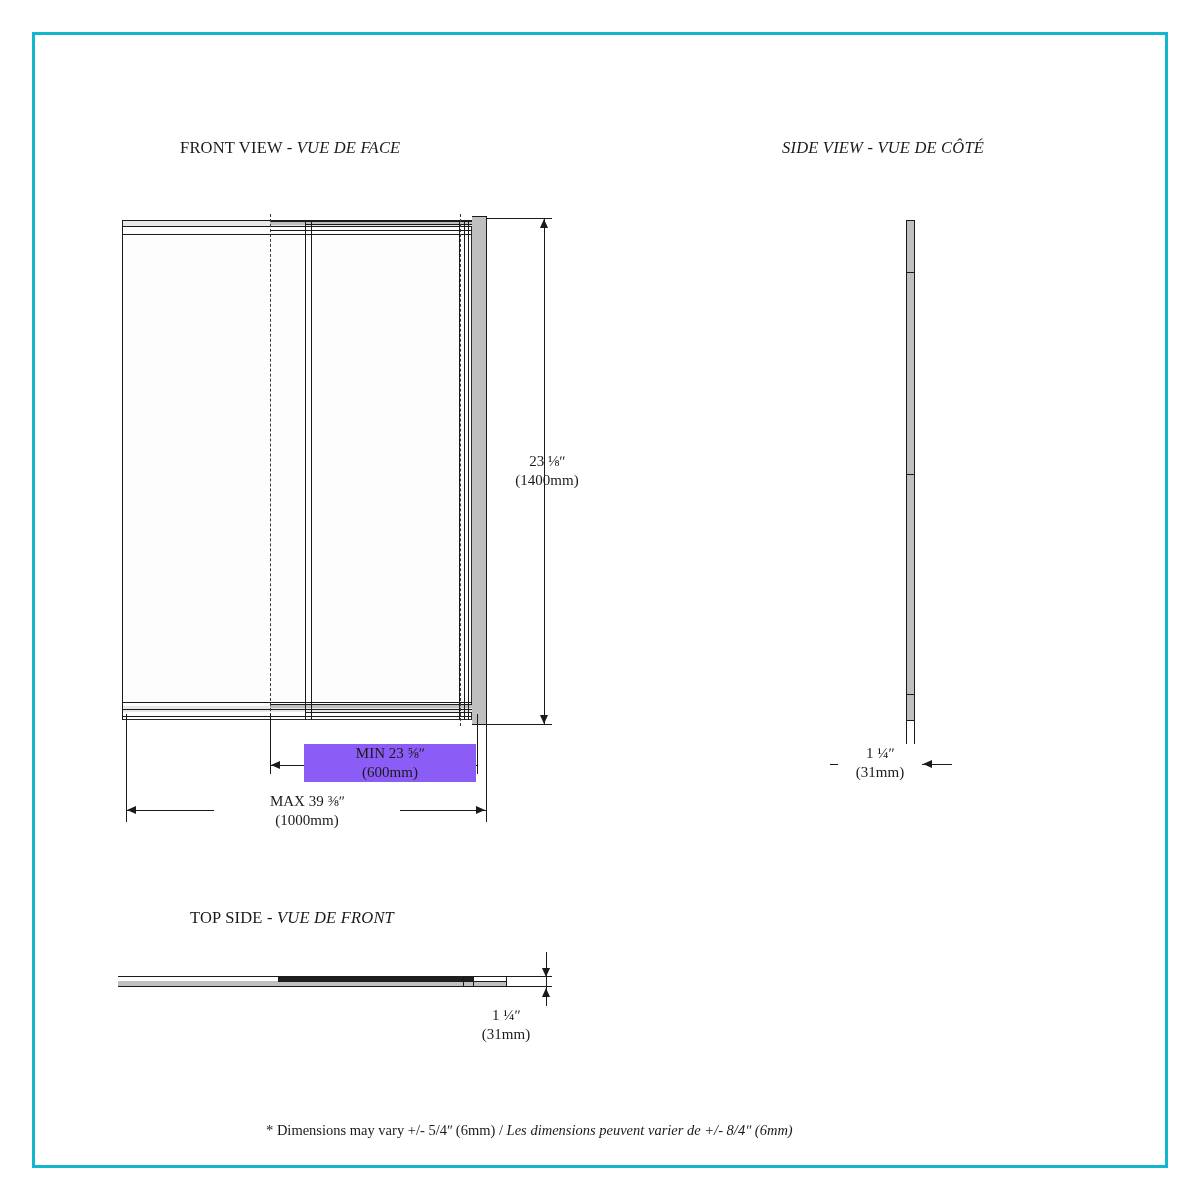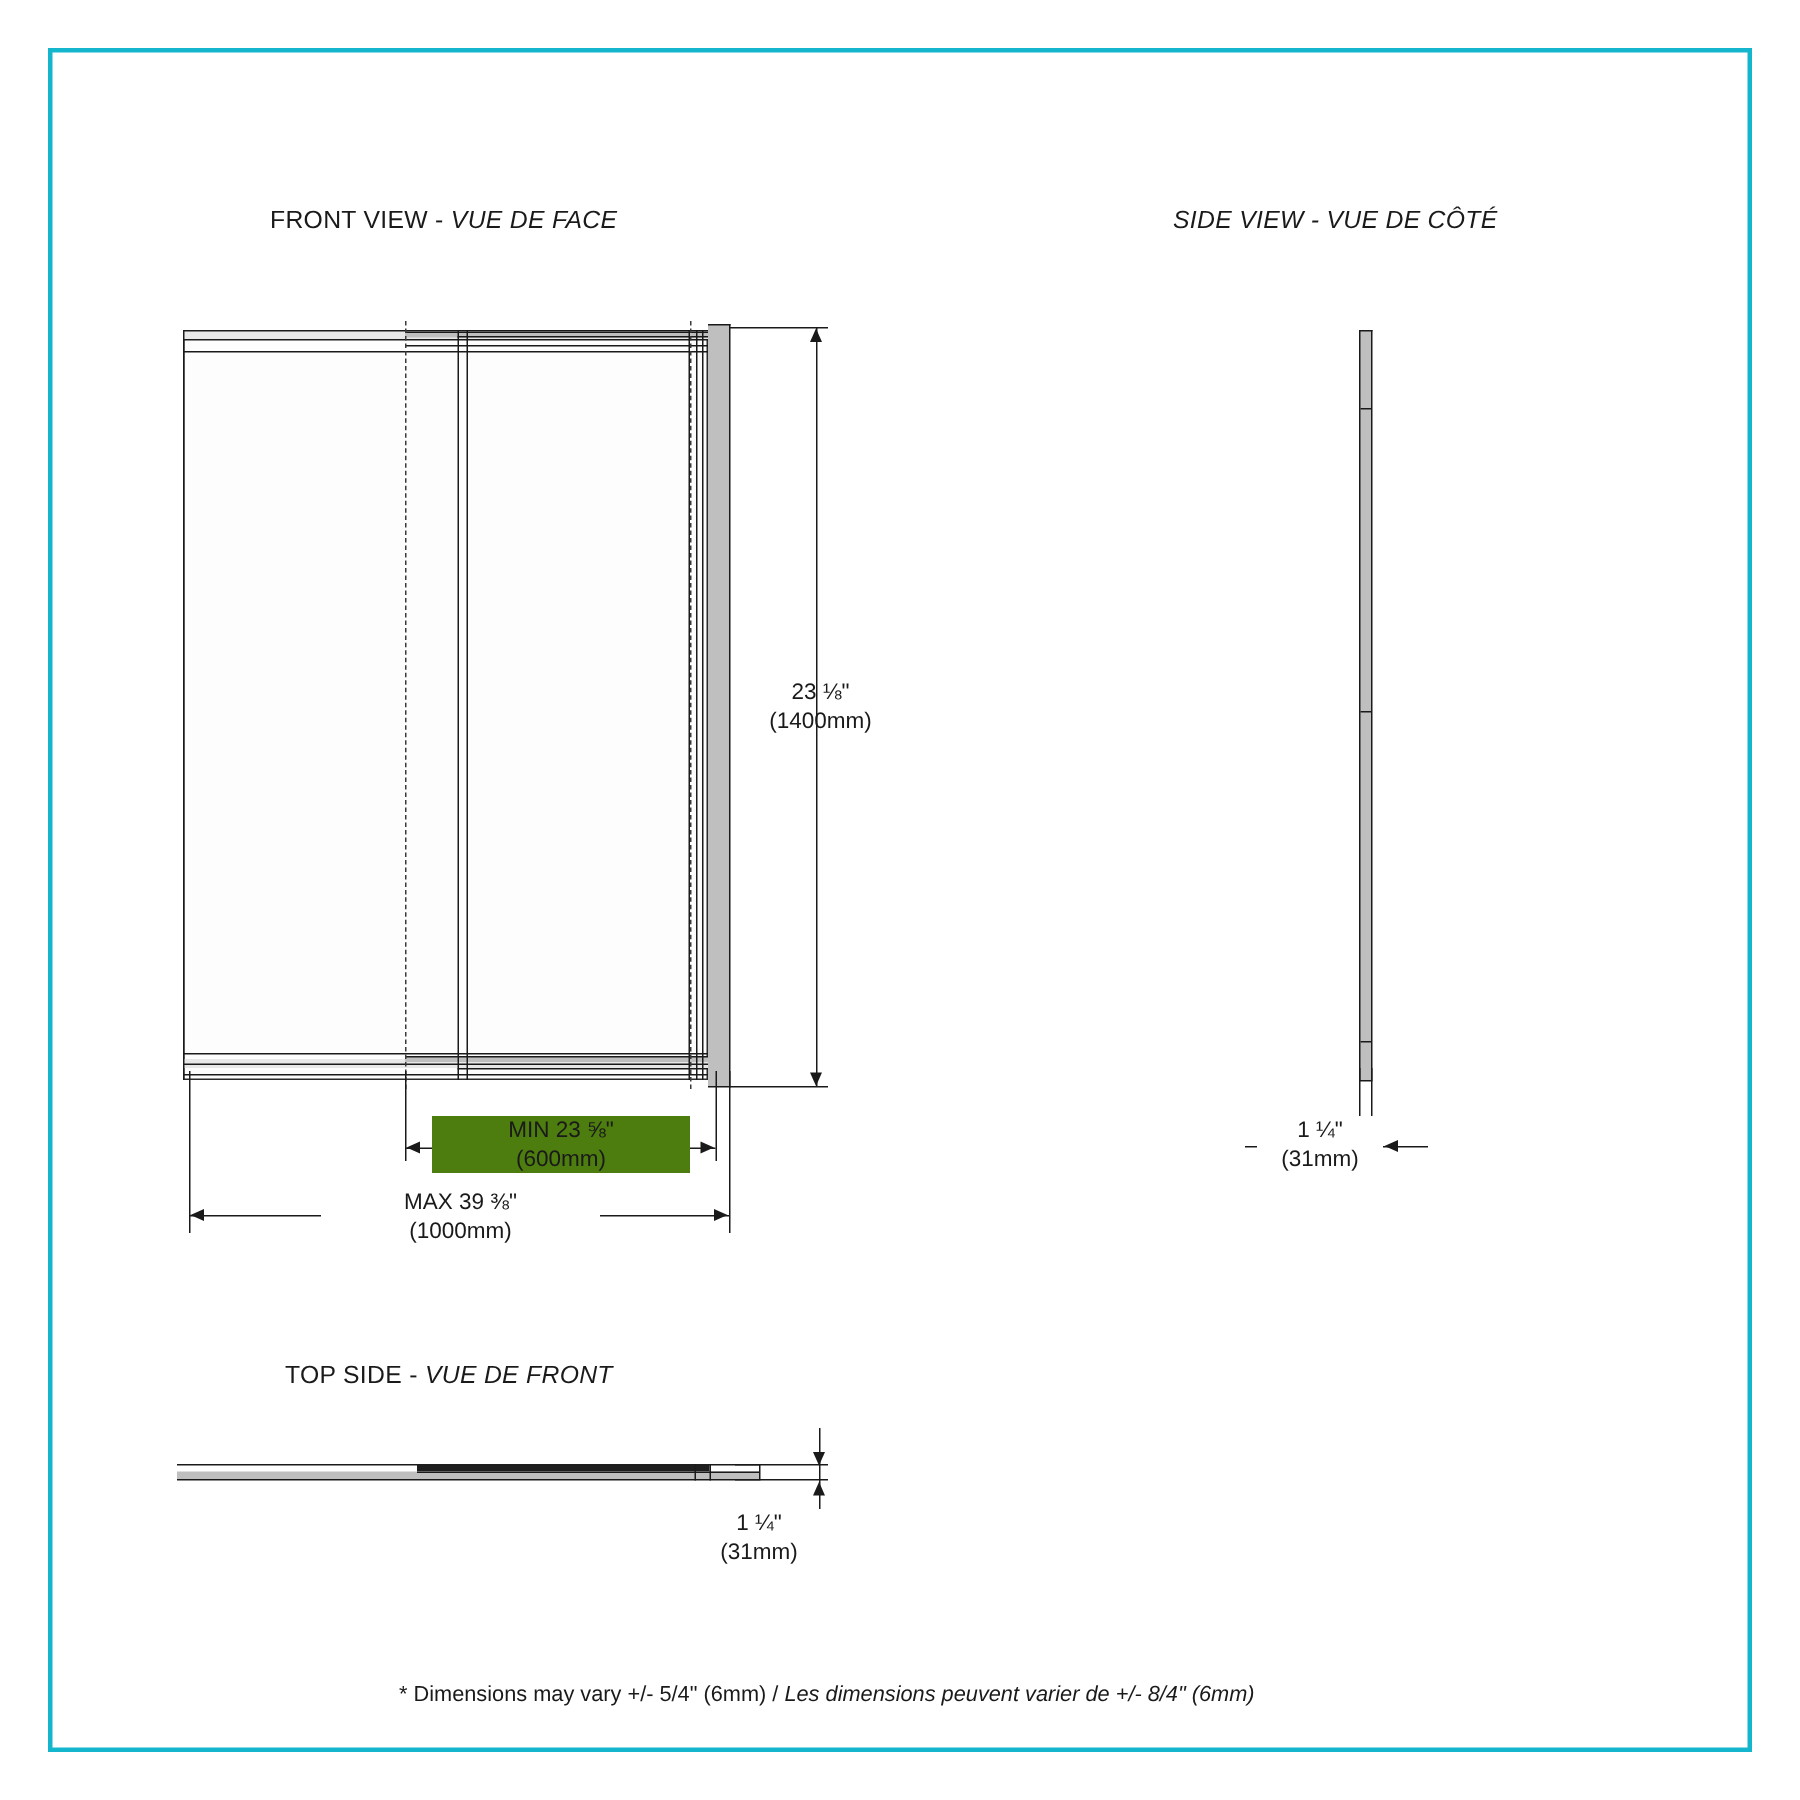--- a/index.html
+++ b/index.html
@@ -5,21 +5,21 @@
   html, body {
     margin: 0;
     padding: 0;
     background: #ffffff;
   }
   #page {
     position: relative;
     width: 1200px;
     height: 1200px;
     background: #ffffff;
-    font-family: Liberation Sans, sans-serif;
+    font-family: Liberation Serif, serif;
     overflow: hidden;
   }
   .frame {
     position: absolute;
     left: 32px;
     top: 32px;
     width: 1136px;
     height: 1136px;
     border: 3px solid #14b6cd;
     box-sizing: border-box;
@@ -188,21 +188,21 @@
   <div class="dim" style="left:500px; top:452px; width:94px;">
     <span>23 ⅛ʺ</span><br>
     <span>(1400mm)</span>
   </div>
 
   <div class="ln vline" style="left:270px; top:714px; height:60px;"></div>
   <div class="ln vline" style="left:477px; top:714px; height:60px;"></div>
   <div class="ln hline" style="left:270px; top:765px; width:207px;"></div>
   <div class="arrow left" style="left:271px; top:761px;"></div>
   <div class="arrow right" style="left:467px; top:761px;"></div>
-  <div class="dim" style="left:288px; top:744px; width:172px; background:#4d7c0f;">
+  <div class="dim" style="left:304px; top:744px; width:172px; background:#8b5cf6;">
     <span>MIN 23 ⅝ʺ</span><br>
     <span>(600mm)</span>
   </div>
 
   <div class="ln vline" style="left:126px; top:714px; height:108px;"></div>
   <div class="ln vline" style="left:486px; top:714px; height:108px;"></div>
   <div class="ln hline" style="left:126px; top:810px; width:360px;"></div>
   <div class="arrow left" style="left:127px; top:806px;"></div>
   <div class="arrow right" style="left:476px; top:806px;"></div>
   <div class="dim" style="left:214px; top:792px; width:186px; background:#fff;">

